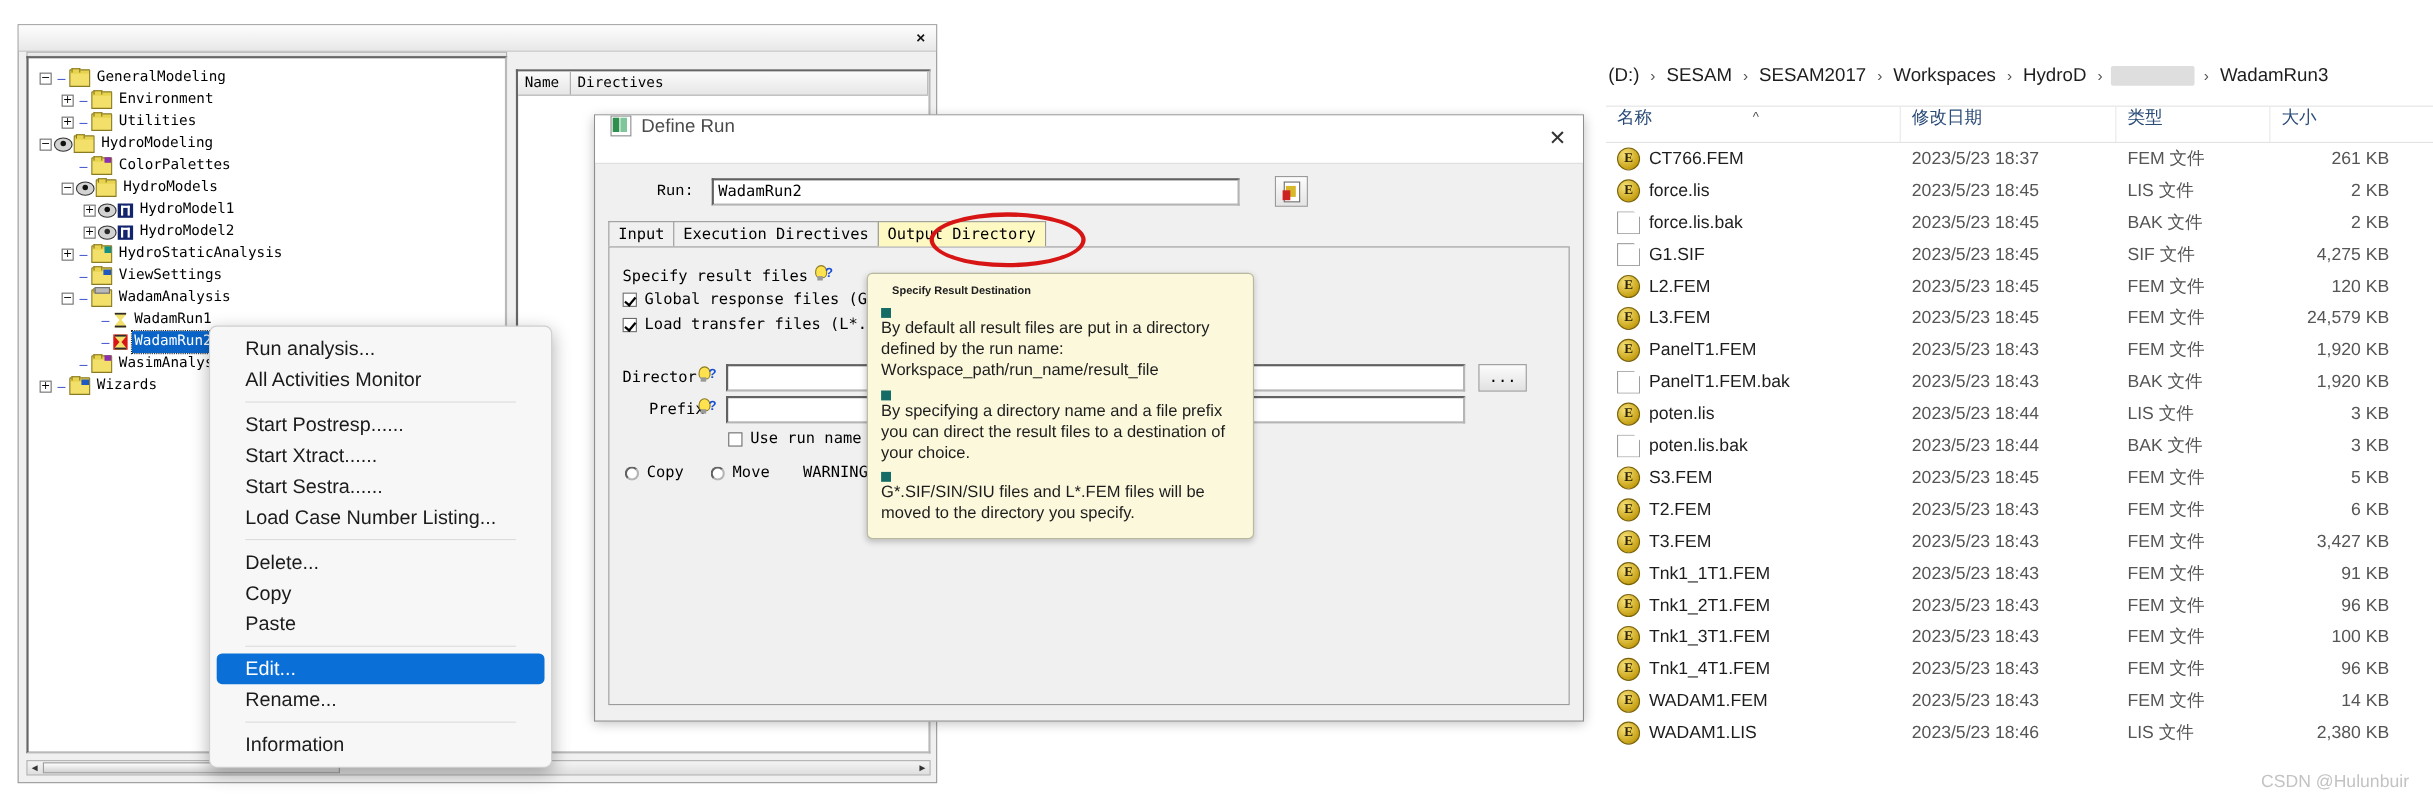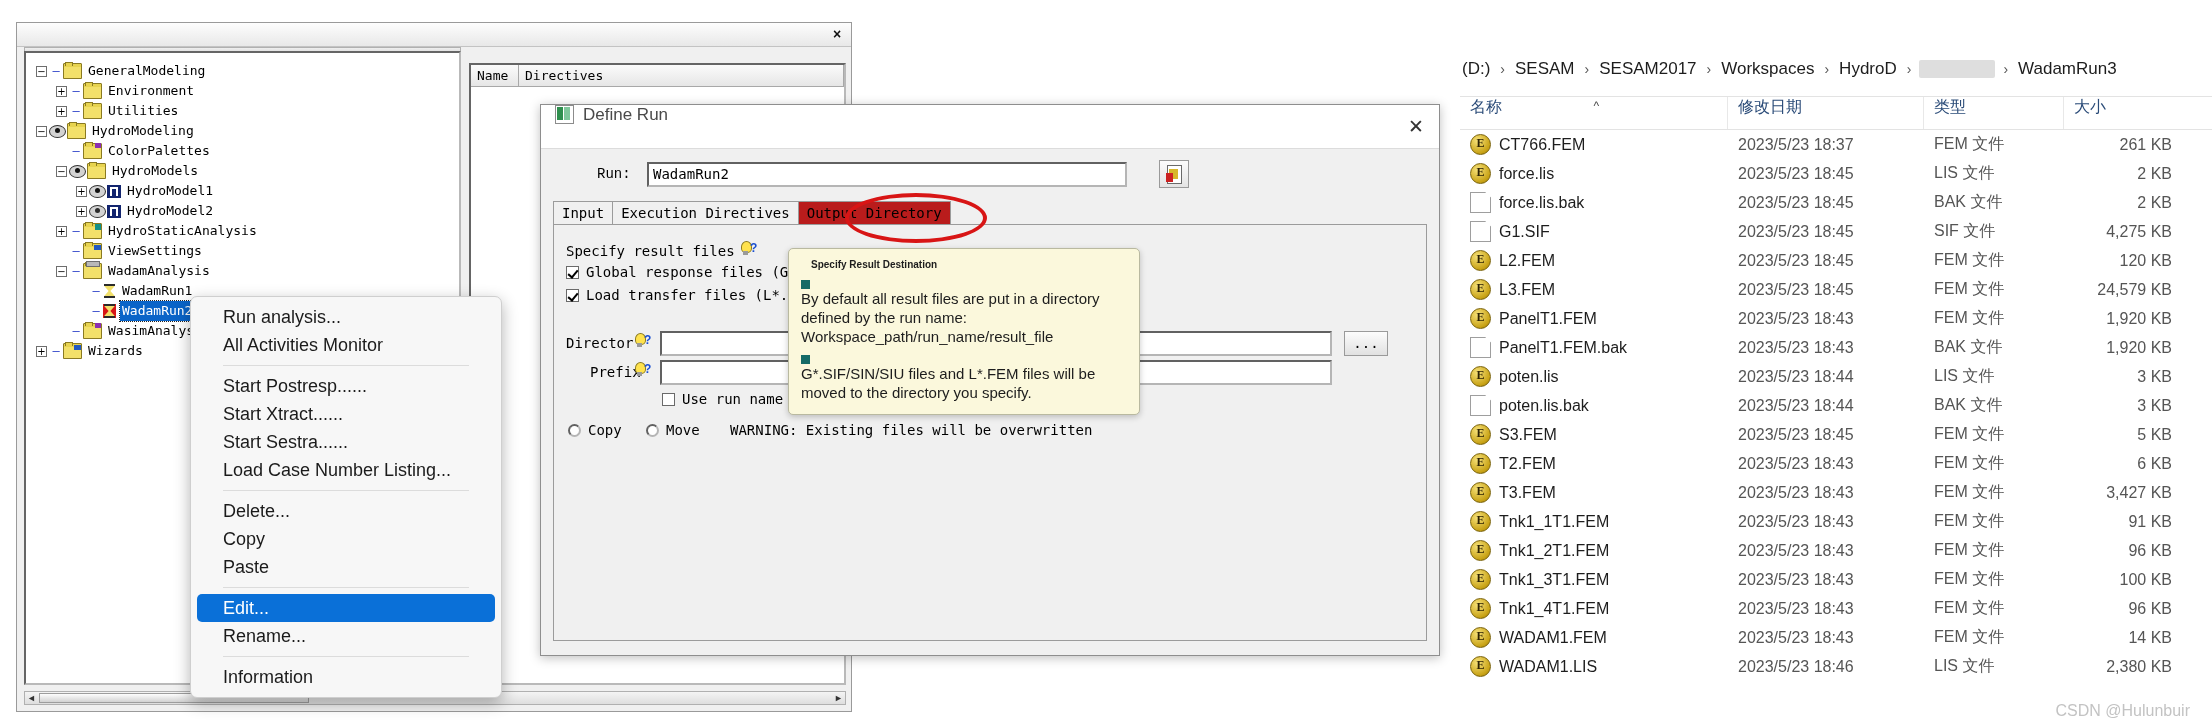--- a/index.html
+++ b/index.html
@@ -175,21 +175,21 @@
   #dr-copyrun-btn .mark{position:absolute;left:9px;top:8px;width:9px;height:10px;background:#d8b72a;}
   #dr-copyrun-btn .red{position:absolute;left:6px;top:12px;width:7px;height:9px;background:#cc2222;}
 
   
   #dr-tabs{position:absolute;left:12px;top:52px;width:calc(100% - 24px);height:24px;display:flex;}
   .dr-tab{
     font-family:"DejaVu Sans Mono","Liberation Mono",monospace;font-size:14px;color:#000;
     background:#f0f0f0;border:1px solid #9b9b9b;border-bottom:none;padding:2px 8px;
     margin-right:-1px;box-sizing:border-box;height:23px;line-height:18px;white-space:nowrap;
   }
-  .dr-tab.active{background:#b91c1c;position:relative;z-index:3;}
+  .dr-tab.active{background:#fef9c3;position:relative;z-index:3;}
   #dr-tabbody{
     position:absolute;left:12px;top:75px;right:12px;bottom:14px;
     border:1px solid #9b9b9b;border-top:1px solid #9b9b9b;background:#f0f0f0;box-sizing:border-box;
   }
   #tab-ring{
     position:absolute;left:304px;top:44px;width:134px;height:42px;
     border:4px solid #d81515;border-radius:50%;z-index:55;pointer-events:none;
   }
   .fld-lbl{
     position:absolute;font-family:"DejaVu Sans Mono","Liberation Mono",monospace;font-size:14px;color:#000;
@@ -490,20 +490,24 @@
     </div>
   </div>
 </div>
 
 <div id="tooltip">
   <div id="tt-title">Specify Result Destination</div>
   <div id="tt-list">
       <div class="tt-item">
         <span class="tt-bullet"></span>
         <span class="tt-text">By default all result files are put in a directory defined by the run name: Workspace_path/run_name/result_file</span>
+      </div>
+      <div class="tt-item">
+        <span class="tt-bullet"></span>
+        <span class="tt-text">By specifying a directory name and a file prefix you can direct the result files to a destination of your choice.</span>
       </div>
       <div class="tt-item">
         <span class="tt-bullet"></span>
         <span class="tt-text">G*.SIF/SIN/SIU files and L*.FEM files will be moved to the directory you specify.</span>
       </div>
     </div>
 </div>
 
 <div id="ctx-menu">
     <div class="cmi">Run analysis...</div>

